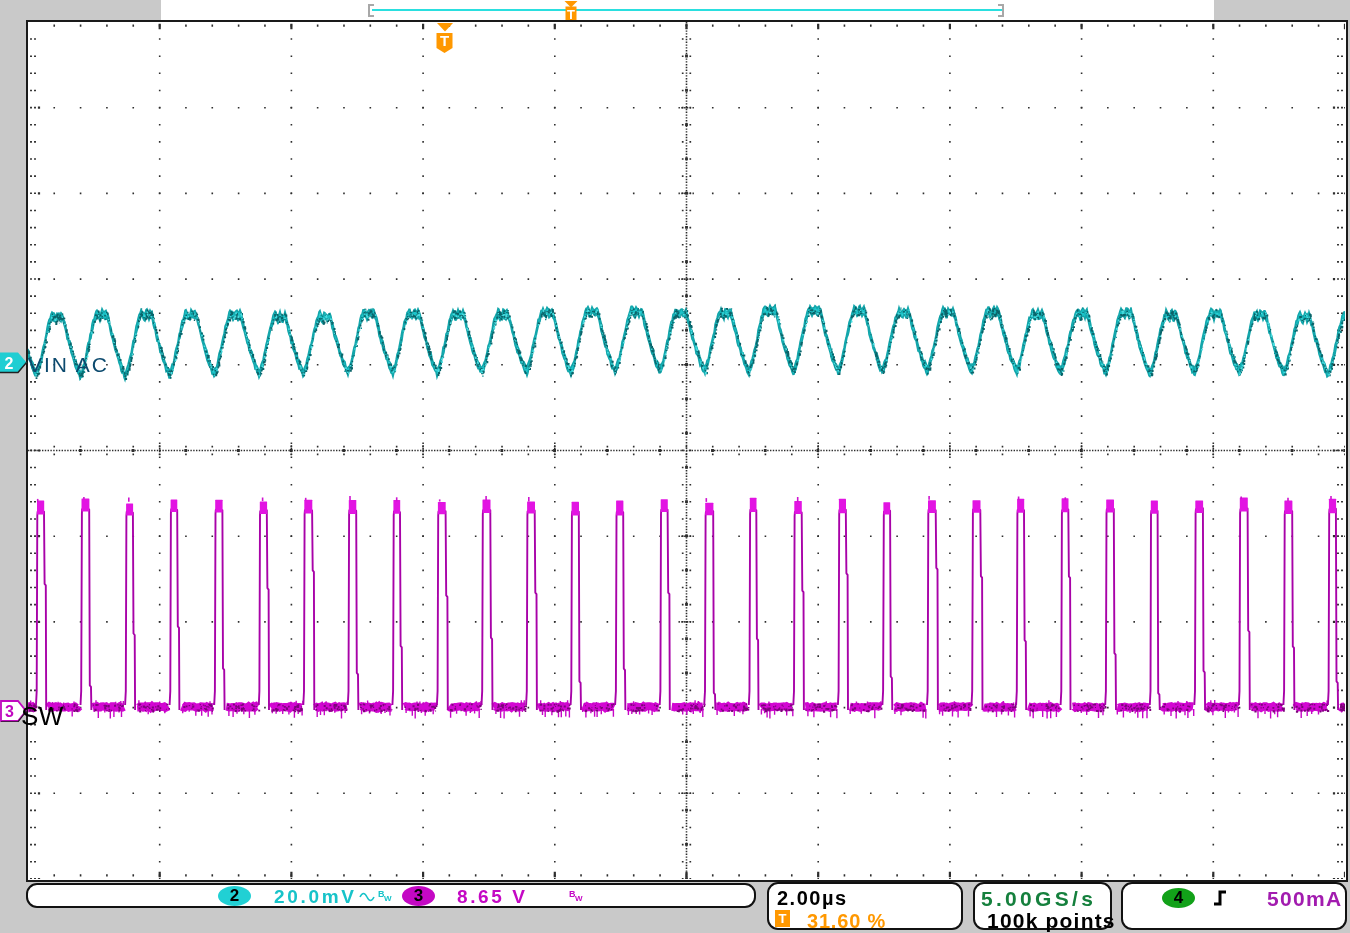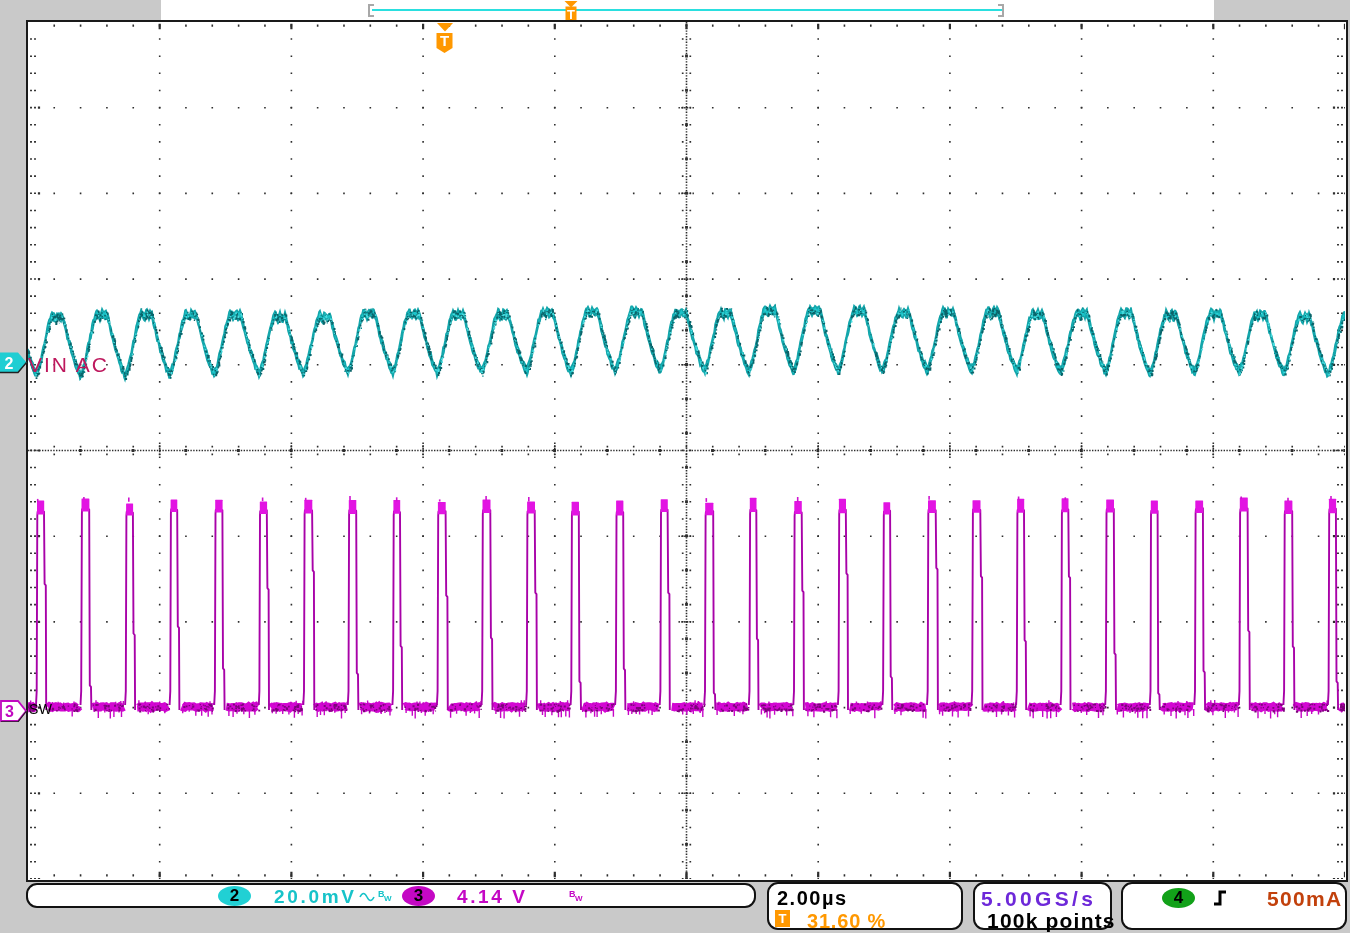--- a/index.html
+++ b/index.html
@@ -3,22 +3,22 @@
 * { margin:0; padding:0; box-sizing:border-box; }
 html,body { width:1350px; height:933px; background:#c9c9c9; font-family:"Liberation Sans", sans-serif; overflow:hidden; }
 .abs { position:absolute; }
 #topstrip { left:161px; top:0; width:1053px; height:20px; background:#fff; }
 #zoomline { left:372px; top:9px; width:630px; height:2px; background:#2adfdf; }
 .brk { top:4px; width:6px; height:13px; border:2px solid #a8a8a8; }
 #brkL { left:368px; border-right:none; }
 #brkR { left:998px; border-left:none; }
 #plot { left:25.5px; top:19.5px; width:1322px; height:862px; border:2.5px solid #1a1a1a; background:#fff; overflow:hidden; }
 .mkr { position:absolute; left:0; width:27px; height:22px; }
-#vinac { left:28px; top:353px; font-size:21px; letter-spacing:2px; color:#be185d;text-align:center; }
-#swlbl { left:29px; top:701px; font-size:14px; letter-spacing:0.5px; color:#000; }
+#vinac { left:28px; top:353px; font-size:21px; letter-spacing:2px; color:#0c4a6e;text-align:center; }
+#swlbl { left:21px; top:701px; font-size:26px; letter-spacing:0.5px; color:#000; }
 .box { position:absolute; background:#fff; border:2px solid #111; border-radius:11px; }
 #box1 { left:26px; top:883px; width:730px; height:25px; }
 #box2 { left:767px; top:882px; width:196px; height:48px; }
 #box3 { left:973px; top:882px; width:139px; height:48px; }
 #box4 { left:1121px; top:882px; width:226px; height:48px; }
 .badge { position:absolute; width:33px; height:20px; border-radius:50%; color:#000; font-weight:bold; font-size:17px; text-align:center; line-height:20px; }
 .t1 { position:absolute; font-weight:bold; font-size:19px; letter-spacing:1.5px; white-space:nowrap; }
 </style></head><body>
 <div class="abs" id="topstrip"></div>
 <div class="abs" id="zoomline"></div>
@@ -218,34 +218,34 @@
 
 <div class="box" id="box1">
   <div class="badge" style="left:190px; top:1px; background:#21d0d4;">2</div>
   <div class="t1" style="left:246px; top:1px; color:#17c3c9; letter-spacing:2.7px;">20.0mV</div>
   <svg style="position:absolute; left:330px; top:4px;" width="40" height="16">
     <path d="M2 8 q3.5,-7 7,0 q3.5,7 7,0" fill="none" stroke="#17c3c9" stroke-width="1.6"></path>
     <text x="20" y="8" font-size="9" font-weight="bold" fill="#17c3c9">B</text>
     <text x="26" y="12" font-size="8" font-weight="bold" fill="#17c3c9">W</text>
   </svg>
   <div class="badge" style="left:374px; top:1px; background:#c408c4;">3</div>
-  <div class="t1" style="left:429px; top:1px; color:#c408c4; letter-spacing:2.6px;">4.14 V</div>
+  <div class="t1" style="left:429px; top:1px; color:#c408c4; letter-spacing:2.6px;">8.65 V</div>
   <svg style="position:absolute; left:540px; top:4px;" width="22" height="16">
     <text x="1" y="8" font-size="9" font-weight="bold" fill="#c408c4">B</text>
     <text x="7" y="12" font-size="8" font-weight="bold" fill="#c408c4">W</text>
   </svg>
 </div>
 <div class="box" id="box2">
   <div class="t1" style="left:8px; top:3px; color:#000; font-size:20px;">2.00µs</div>
   <div class="abs" style="left:6px; top:26px; width:15px; height:17px; background:#ff9800; color:#fff; font-weight:bold; font-size:13px; text-align:center; line-height:17px;">T</div>
   <div class="t1" style="left:38px; top:26px; color:#ff9800; font-size:20px; letter-spacing:0.8px;">31.60&nbsp;%</div>
 </div>
 <div class="box" id="box3">
-  <div class="t1" style="left:6px; top:3px; color:#6d28d9; font-size:21px; letter-spacing:3.3px;">5.00GS/s</div>
+  <div class="t1" style="left:6px; top:3px; color:#15803d; font-size:21px; letter-spacing:3.3px;">5.00GS/s</div>
   <div class="t1" style="left:12px; top:25px; color:#000; font-size:21px; letter-spacing:1.2px;">100k points</div>
 </div>
 <div class="box" id="box4">
   <div class="badge" style="left:39px; top:4px; background:#12a119;">4</div>
   <svg style="position:absolute; left:89px; top:5px;" width="20" height="17">
     <path d="M2 15 h6 v-12 h6" fill="none" stroke="#000" stroke-width="3"></path>
   </svg>
-  <div class="t1" style="left:144px; top:3px; color:#c2410c; font-size:21px; letter-spacing:1.3px;text-align:center;">500mA</div>
+  <div class="t1" style="left:144px; top:3px; color:#a21caf; font-size:21px; letter-spacing:1.3px;text-align:center;">500mA</div>
 </div>
 
 </body></html>

